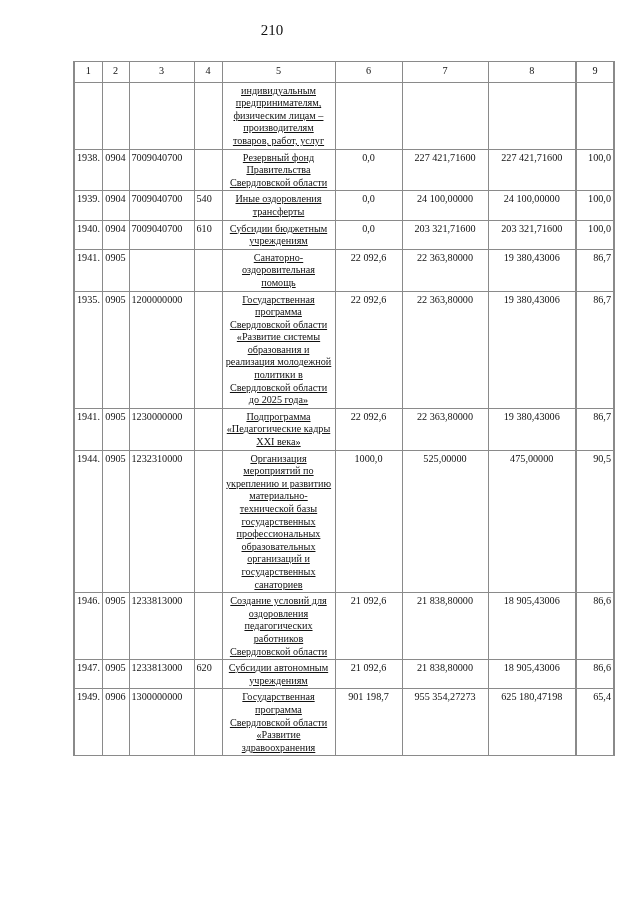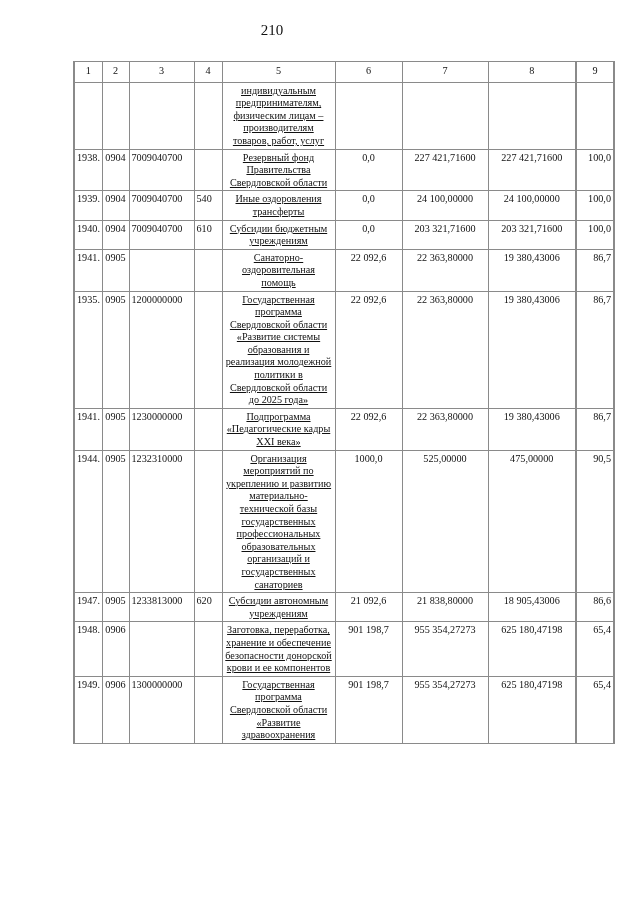--- a/index.html
+++ b/index.html
@@ -140,40 +140,40 @@
     <td class="c2">0905</td>
     <td class="c3">1232310000</td>
     <td class="c4"></td>
     <td class="c5">Организация мероприятий по укреплению и развитию материально-технической базы государственных профессиональных образовательных организаций и государственных санаториев</td>
     <td class="num c6">1000,0</td>
     <td class="num c7">525,00000</td>
     <td class="num c8">475,00000</td>
     <td class="c9">90,5</td>
   </tr>
       <tr class="thick-top">
+    <td class="c1">1946.</td>
+    <td class="c2">0905</td>
+    <td class="c3">1233813000</td>
+    <td class="c4"></td>
+    <td class="c5">Создание условий для оздоровления педагогических работников Свердловской области</td>
+    <td class="num c6">21 092,6</td>
+    <td class="num c7">21 838,80000</td>
+    <td class="num c8">18 905,43006</td>
+    <td class="c9">86,6</td>
+  </tr>
+      <tr class="thick-top">
     <td class="c1">1947.</td>
     <td class="c2">0905</td>
     <td class="c3">1233813000</td>
     <td class="c4">620</td>
     <td class="c5">Субсидии автономным учреждениям</td>
     <td class="num c6">21 092,6</td>
     <td class="num c7">21 838,80000</td>
     <td class="num c8">18 905,43006</td>
     <td class="c9">86,6</td>
-  </tr>
-      <tr class="thick-top">
-    <td class="c1">1948.</td>
-    <td class="c2">0906</td>
-    <td class="c3"></td>
-    <td class="c4"></td>
-    <td class="c5">Заготовка, переработка, хранение и обеспечение безопасности донорской крови и ее компонентов</td>
-    <td class="num c6">901 198,7</td>
-    <td class="num c7">955 354,27273</td>
-    <td class="num c8">625 180,47198</td>
-    <td class="c9">65,4</td>
   </tr>
       <tr class="thick-top">
     <td class="c1">1949.</td>
     <td class="c2">0906</td>
     <td class="c3">1300000000</td>
     <td class="c4"></td>
     <td class="c5">Государственная программа Свердловской области «Развитие здравоохранения</td>
     <td class="num c6">901 198,7</td>
     <td class="num c7">955 354,27273</td>
     <td class="num c8">625 180,47198</td>

